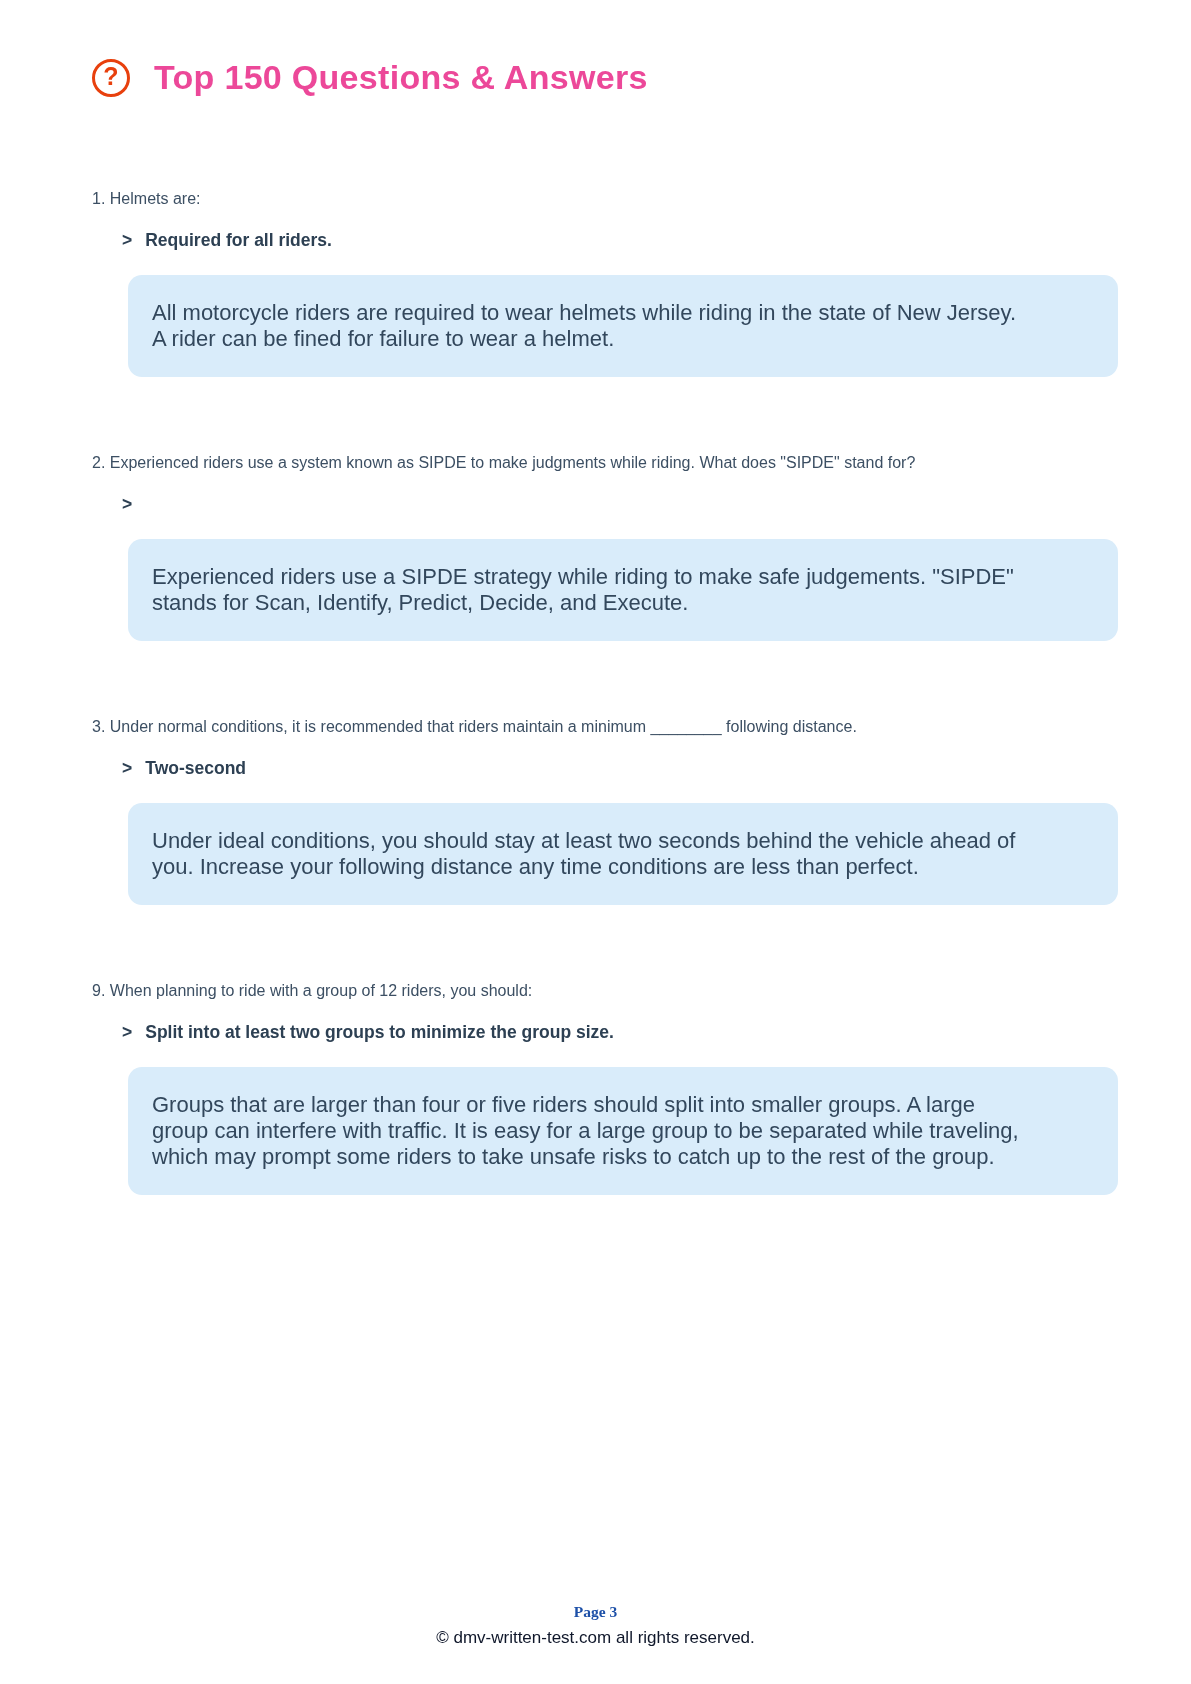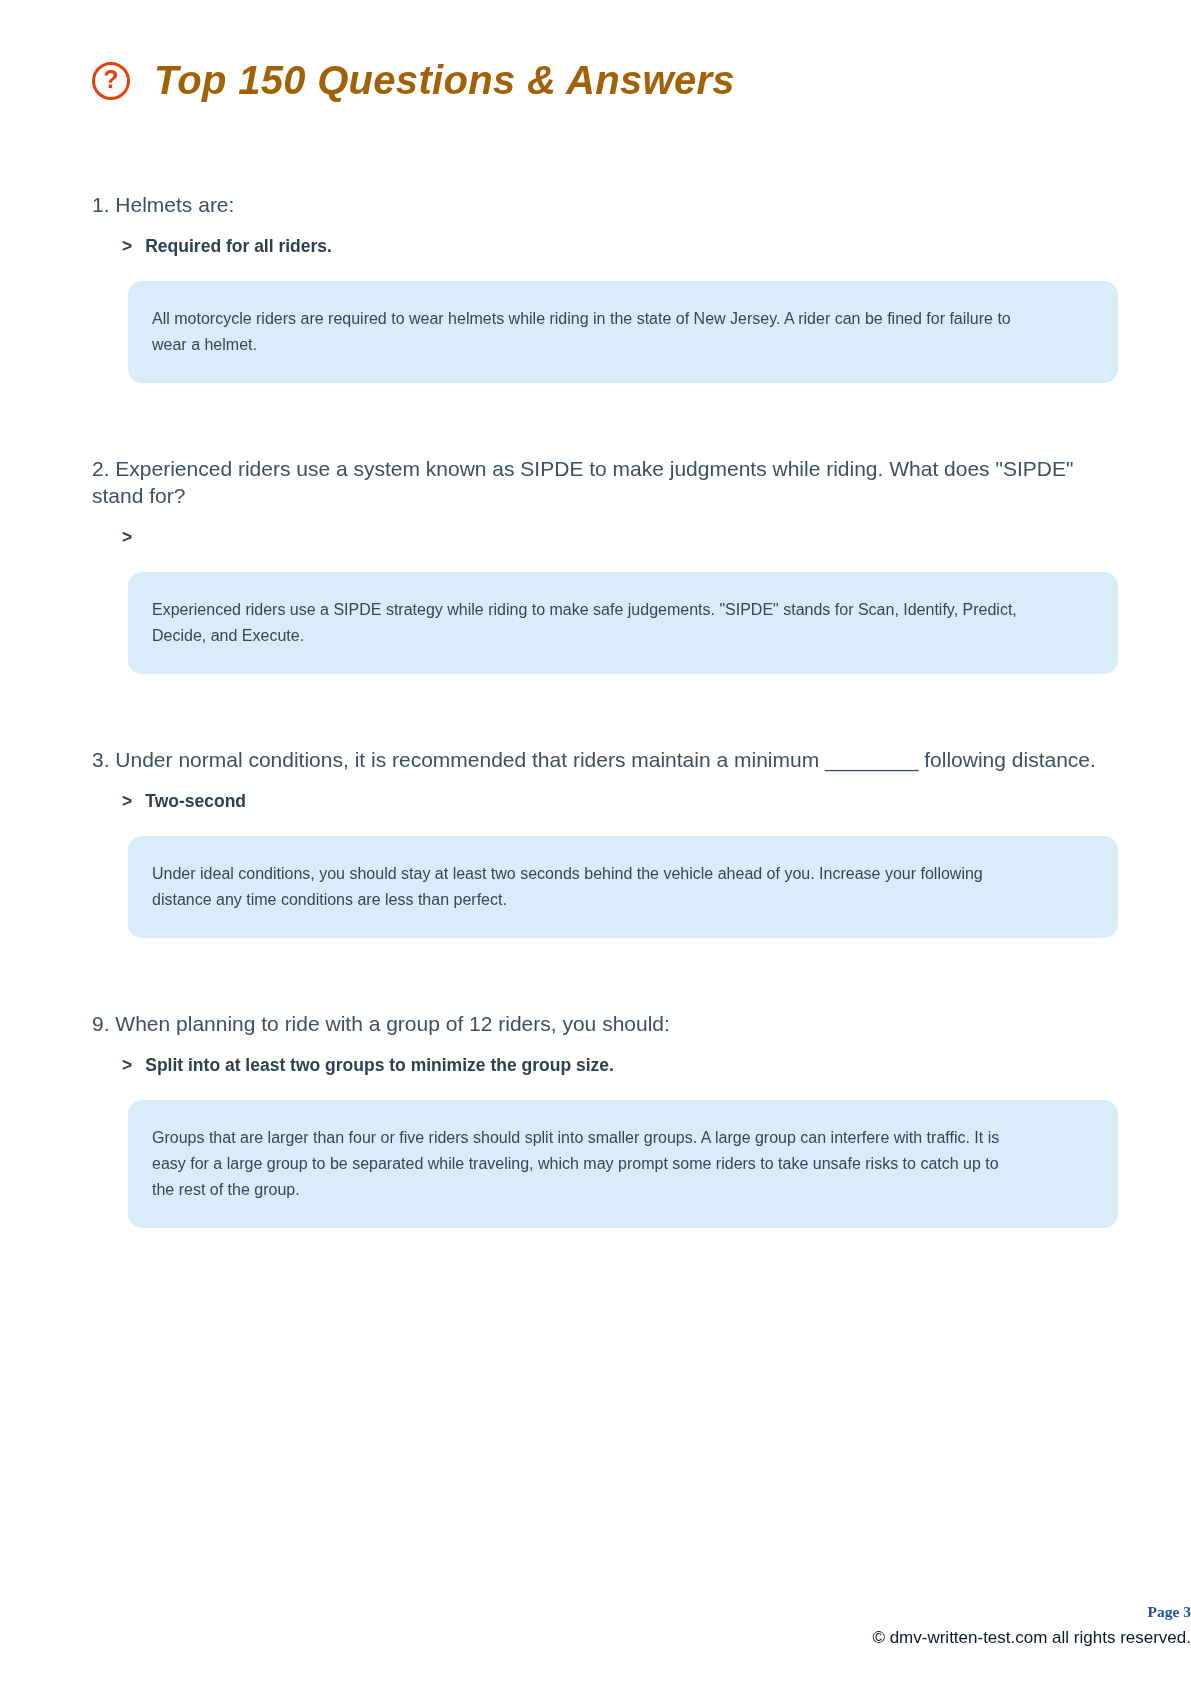--- a/index.html
+++ b/index.html
@@ -31,59 +31,58 @@
     color: #e8400d;
     font-size: 25px;
     font-weight: bold;
     display: flex;
     align-items: center;
     justify-content: center;
     line-height: 1;
     padding-bottom: 2px;
   }
   .page-title {
-    font-size: 40px;
+    font-size: 34px;
     font-weight: bold;
-    color: #a16207;
+    color: #ec4899;
     letter-spacing: 0.3px;
-    font-style: italic;
   }
   .qblock { margin-top: 72px; }
   .qblock.first { margin-top: 88px; }
   .question-text {
-    font-size: 21px;
+    font-size: 16px;
     color: #3c4f63;
     line-height: 27px;
     max-width: 1007px;
   }
   .answer-line {
     margin: 15px 0 0 30px;
     display: flex;
     gap: 13px;
     font-size: 17.5px;
     font-weight: bold;
     color: #2d4053;
     line-height: 26px;
   }
   .exp-box {
     margin: 22px 0 0 36px;
     width: 990px;
     background: #d9ecfa;
     border-radius: 14px;
     padding: 25px 95px 25px 24px;
-    font-size: 16px;
+    font-size: 22px;
     color: #32475c;
     line-height: 26px;
   }
   .footer {
     position: absolute;
     left: 0;
     right: 0;
     bottom: 36px;
-    text-align: right;
+    text-align: center;
   }
   .page-label {
     font-family: "Liberation Serif", serif;
     font-size: 15.5px;
     font-weight: bold;
     color: #1d50a8;
   }
   .copyright {
     margin-top: 7px;
     font-size: 17px;

